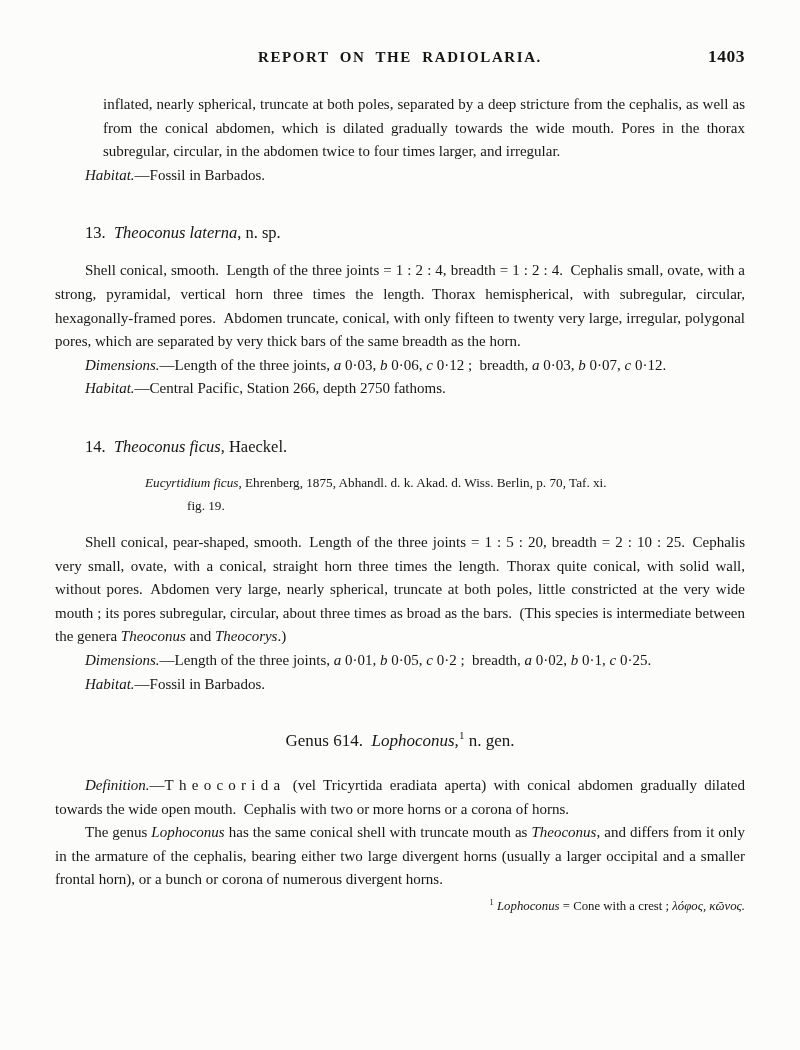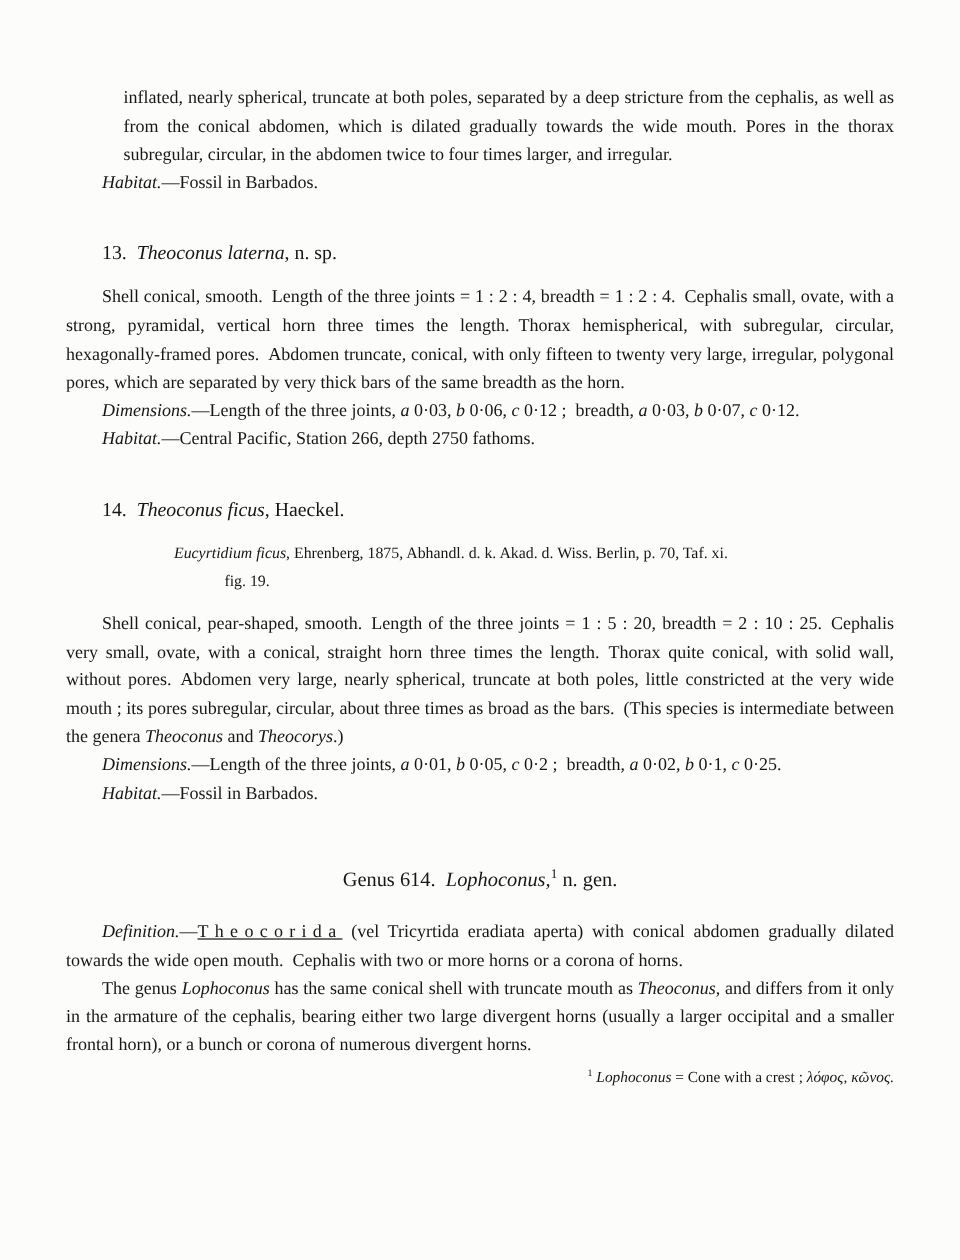--- a/index.html
+++ b/index.html
@@ -60,45 +60,49 @@
 
   .refs {
     margin-top: 12px;
     padding-left: 90px;
     font-size: 13.2px;
     line-height: 23px;
   }
   .ref-cont { padding-left: 42px; }
 
   .genus-heading {
-    margin-top: 46px;
+    margin-top: 32px;
     text-align: center;
     font-size: 17px;
     font-weight: normal;
     line-height: 26px;
   }
   .definition-para { margin-top: 20px; }
 
   .footnote {
     margin-top: 4px;
     text-align: right;
     font-size: 12.8px;
     line-height: 20px;
   }
 
   i { font-style: italic; }
   sup { font-size: 0.65em; line-height: 0; }
-  .spaced { letter-spacing: 0.35em; text-decoration: underline; }
+  .spaced { letter-spacing: 0.35em; }
 </style>
 </head>
 <body>
 
 <div class="page">
   <div class="content">
 
+    <div class="running-head">
+      <span class="rh-title">REPORT ON THE RADIOLARIA.</span>
+      <span class="rh-page">1403</span>
+    </div>
 
     <p class="body-para intro-para"><span>inflated, nearly spherical, truncate at both poles, separated by a deep stricture from the cephalis, as well as from the conical abdomen, which is dilated gradually towards the wide mouth. Pores in the thorax subregular, circular, in the abdomen twice to four times larger, and irregular.</span></p>
     <p class="body-para indent oneline"><i>Habitat.</i><span>—Fossil in Barbados.</span></p>
 
     <h3 class="species-heading"><span>13. </span><i>Theoconus laterna</i><span>, n. sp.</span></h3>
     <p class="body-para indent species-body"><span>Shell conical, smooth. Length of the three joints = 1 : 2 : 4, breadth = 1 : 2 : 4. Cephalis small, ovate, with a strong, pyramidal, vertical horn three times the length. Thorax hemispherical, with subregular, circular, hexagonally-framed pores. Abdomen truncate, conical, with only fifteen to twenty very large, irregular, polygonal pores, which are separated by very thick bars of the same breadth as the horn.</span></p>
     <p class="body-para indent oneline"><i>Dimensions.</i><span>—Length of the three joints, </span><i>a</i><span> 0·03, </span><i>b</i><span> 0·06, </span><i>c</i><span> 0·12&nbsp;; breadth, </span><i>a</i><span> 0·03, </span><i>b</i><span> 0·07, </span><i>c</i><span> 0·12.</span></p>
     <p class="body-para indent oneline"><i>Habitat.</i><span>—Central Pacific, Station 266, depth 2750 fathoms.</span></p>
 
     <h3 class="species-heading"><span>14. </span><i>Theoconus ficus</i><span>, Haeckel.</span></h3>

